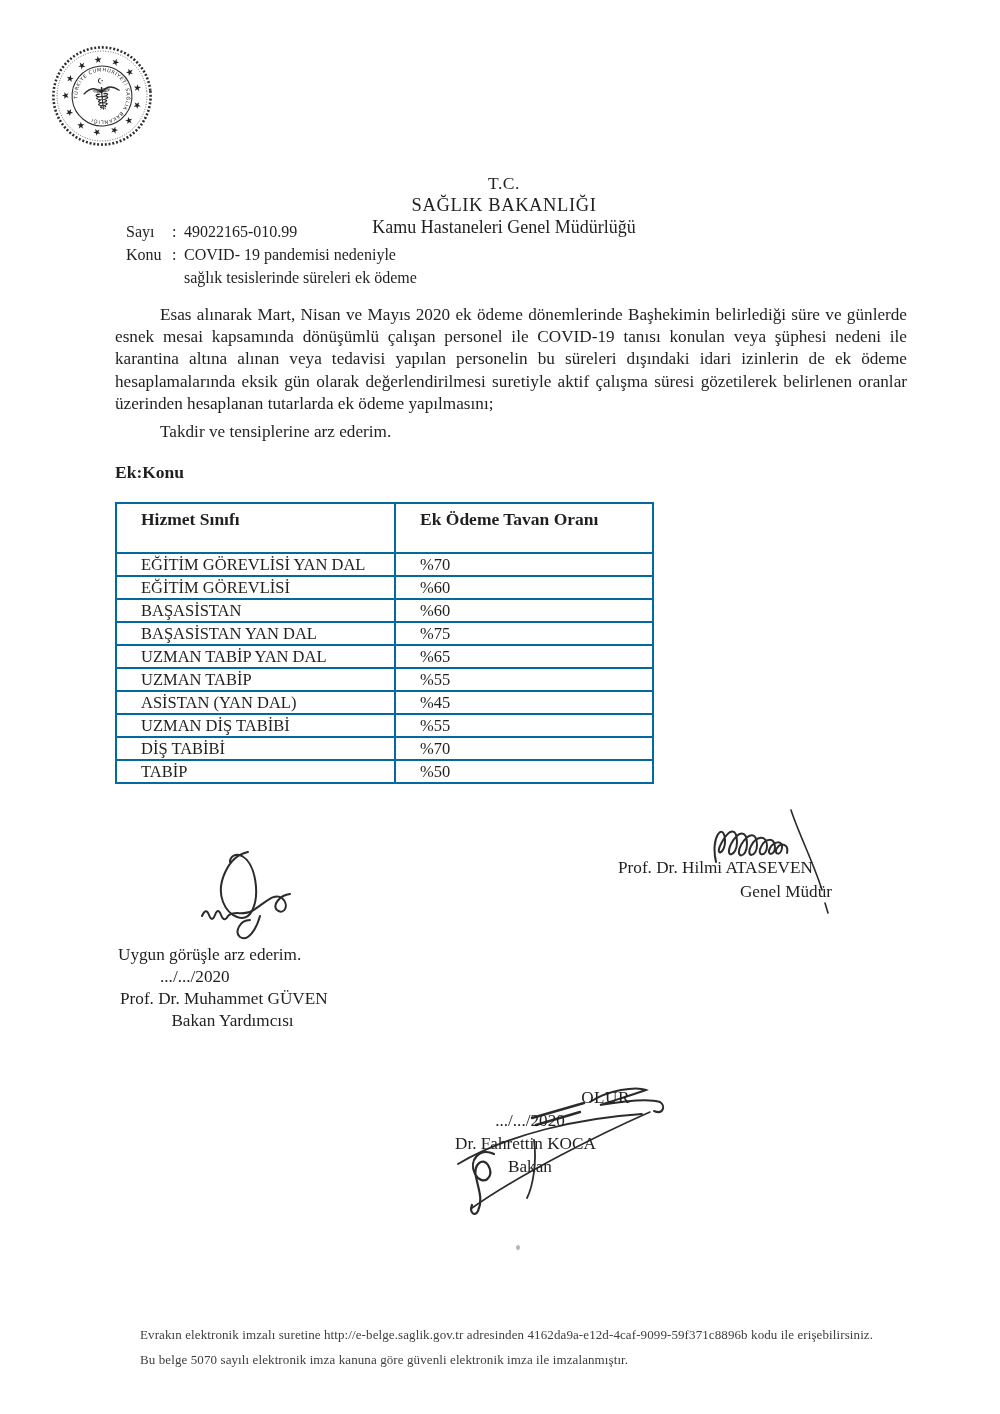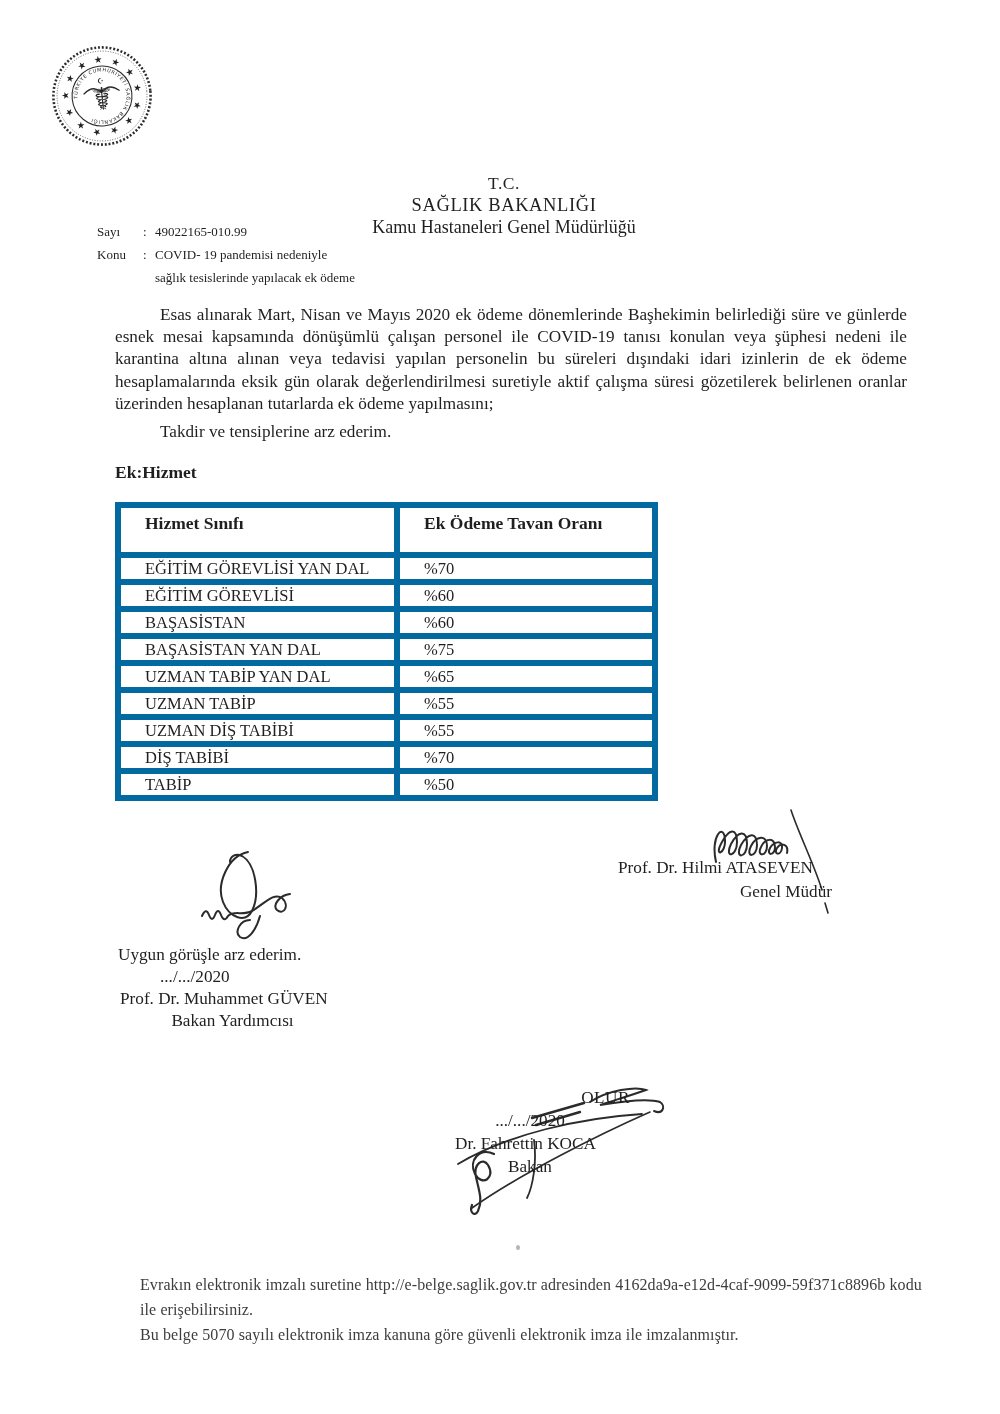--- a/index.html
+++ b/index.html
@@ -18,21 +18,21 @@
   
   .letterhead { left:104px; top:134px; width:800px; text-align:center; line-height:22px;margin-top:38px; }
   .lh-tc   { font-size:17.5px; letter-spacing:.5px; }
   .lh-min  { font-size:18.5px; letter-spacing:.6px; }
   .lh-dept { font-size:18px; }
 
   
   .seal { left:44px; top:42px; width:116px; height:108px; transform:rotate(-6deg); }
 
   
-  .refblock { left:97px; top:220px; font-size:13px; line-height:23px; }
+  .refblock { left:126px; top:220px; font-size:16px; line-height:23px; }
   .refrow { display:flex; }
   .reflabel { width:46px; }
   .refsep { width:12px; }
   .konu2 { padding-left:58px; }
 
   
   .bodytext {
     left:115px; top:304px; width:792px;
     font-size:17.2px; line-height:22.2px;
     text-align:justify; text-indent:45px;
@@ -41,21 +41,21 @@
 
   .ek-heading { left:115px; top:462px; font-size:17.5px; font-weight:bold; }
 
   
   table.ek-tablo {
     position:absolute; left:115px; top:502px; width:537px;
     border-collapse:collapse; table-layout:fixed;
     font-size:16.5px;
   }
   .ek-tablo th, .ek-tablo td {
-    border:6px solid #0369a1;
+    border:2px solid #0369a1;
     text-align:left; font-weight:normal;
     padding:0 0 0 24px;
     white-space:nowrap; overflow:hidden;
   }
   .ek-tablo th {
     height:50px; vertical-align:top; padding-top:5px;
     font-weight:bold; font-size:17.5px;
   }
   .ek-tablo td { height:21px; line-height:21px; }
   .col-class { width:279px; }
@@ -75,22 +75,22 @@
   .min-date { left:430px; top:1110px; width:200px; text-align:center; }
   .min-name { left:455px; top:1133px; }
   .min-title{ left:430px; top:1156px; width:200px; text-align:center; }
 
   .sig-stroke { stroke:#2b2b2b; fill:none; stroke-linecap:round; }
 
   .speck { left:516px; top:1245px; width:4px; height:5px; background:#777; border-radius:50%; opacity:.55; }
 
   
   .footer {
-    left:140px; top:1272px; width:800px;
-    font-size:16px; line-height:25px; color:#3d3d3d;
+    left:140px; top:1322px; width:800px;
+    font-size:13px; line-height:25px; color:#3d3d3d;
     letter-spacing:.1px;
   }
 </style>
 </head>
 <body>
 
 <div class="page">
 
   <svg class="abs seal" viewBox="-55 -55 110 110" aria-hidden="true">
     <circle r="49.5" fill="none" stroke="#2c2c2c" stroke-width="2.6" stroke-dasharray="2 1.9"></circle>
@@ -132,27 +132,27 @@
     <div class="refrow">
       <span class="reflabel">Sayı</span>
       <span class="refsep">:</span>
       <span>49022165-010.99</span>
     </div>
     <div class="refrow">
       <span class="reflabel">Konu</span>
       <span class="refsep">:</span>
       <span>COVID- 19 pandemisi nedeniyle</span>
     </div>
-    <div class="konu2">sağlık tesislerinde yapılacak ek ödeme</div>
+    <div class="konu2">sağlık tesislerinde süreleri ek ödeme</div>
   </div>
 
   <p class="abs bodytext">Esas alınarak Mart, Nisan ve Mayıs 2020 ek ödeme dönemlerinde Başhekimin belirlediği süre ve günlerde esnek mesai kapsamında dönüşümlü çalışan personel ile COVID-19 tanısı konulan veya şüphesi nedeni ile karantina altına alınan veya tedavisi yapılan personelin bu süreleri dışındaki idari izinlerin de ek ödeme hesaplamalarında eksik gün olarak değerlendirilmesi suretiyle aktif çalışma süresi gözetilerek belirlenen oranlar üzerinden hesaplanan tutarlarda ek ödeme yapılmasını;</p>
   <div class="abs closing sig-text">Takdir ve tensiplerine arz ederim.</div>
 
-  <div class="abs ek-heading">Ek:Hizmet</div>
+  <div class="abs ek-heading">Ek:Konu</div>
 
   <table class="ek-tablo">
     <colgroup>
         <col class="col-class">
         <col class="col-rate">
       </colgroup>
     <thead>
       <tr>
         <th>Hizmet Sınıfı</th>
         <th>Ek Ödeme Tavan Oranı</th>
@@ -175,20 +175,24 @@
           <td>BAŞASİSTAN YAN DAL</td>
           <td>%75</td>
         </tr>
       <tr>
           <td>UZMAN TABİP YAN DAL</td>
           <td>%65</td>
         </tr>
       <tr>
           <td>UZMAN TABİP</td>
           <td>%55</td>
+        </tr>
+      <tr>
+          <td>ASİSTAN (YAN DAL)</td>
+          <td>%45</td>
         </tr>
       <tr>
           <td>UZMAN DİŞ TABİBİ</td>
           <td>%55</td>
         </tr>
       <tr>
           <td>DİŞ TABİBİ</td>
           <td>%70</td>
         </tr>
       <tr>

